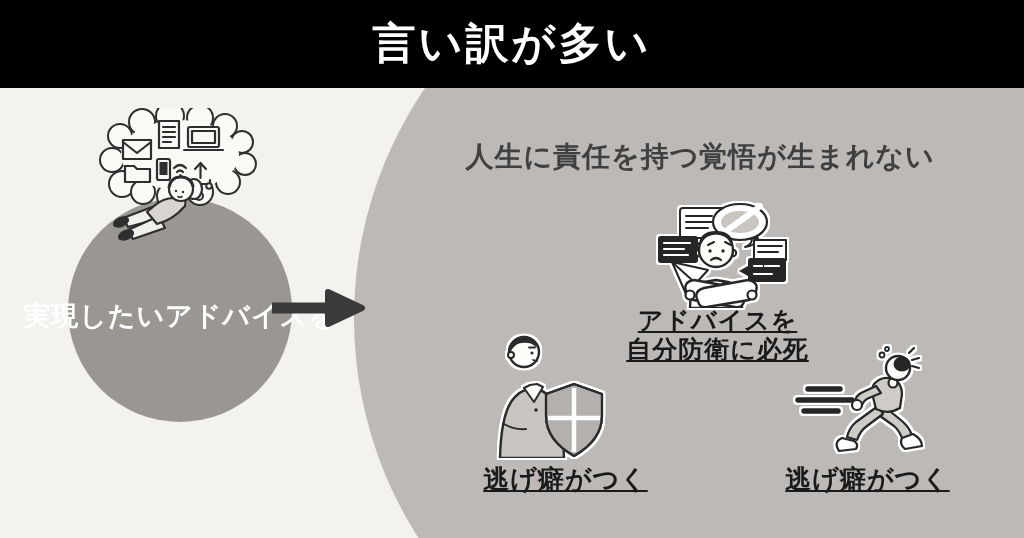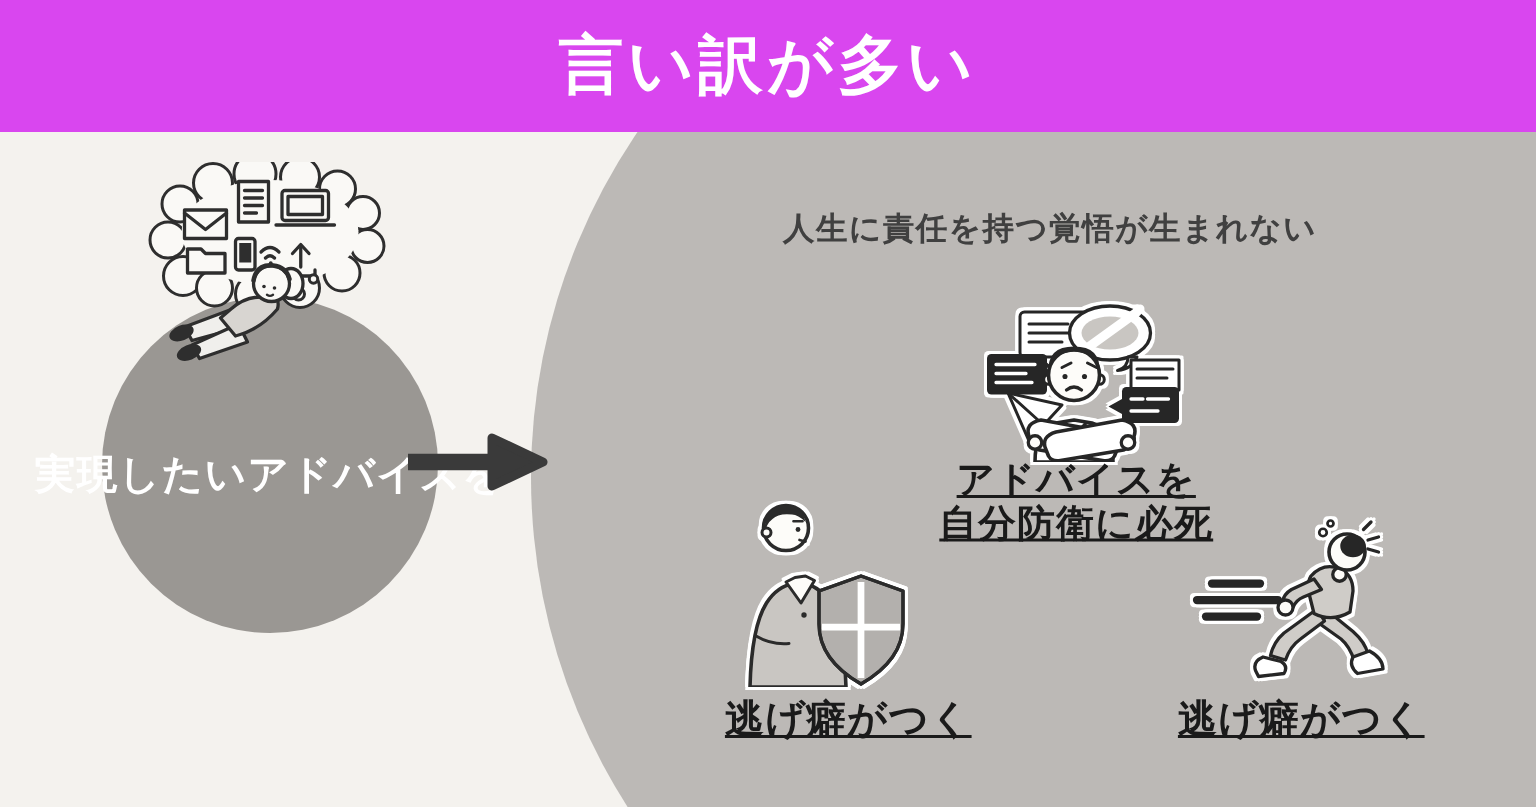--- a/index.html
+++ b/index.html
@@ -3,21 +3,21 @@
 <meta charset="utf-8">
 <style>
   html,body{margin:0;padding:0;background:#e8e8e8;}
   .page{
     position:relative;width:1024px;height:538px;overflow:hidden;
     font-family:"Liberation Sans","DejaVu Sans",sans-serif;
     background:#f4f2ee;
   }
   .header{
     position:absolute;left:0;top:0;width:1024px;height:88px;
-    background:#d946ef;display:flex;align-items:center;justify-content:center;
+    background:#000000;display:flex;align-items:center;justify-content:center;
   }
   .header h1{
     margin:0;color:#ffffff;font-size:43px;font-weight:700;letter-spacing:3px;
   }
   .diagram{
     position:absolute;left:0;top:88px;width:1024px;height:450px;overflow:hidden;
   }
   .big-blob{
     position:absolute;left:354px;top:-178px;width:816px;height:816px;
     border-radius:50%;background:#bcb9b6;
@@ -26,21 +26,21 @@
     position:absolute;left:68px;top:110px;width:224px;height:224px;border-radius:50%;
     background:#9a9793;display:flex;flex-direction:row;align-items:center;justify-content:center;
     padding-top:14px;box-sizing:border-box;
   }
   .cause-circle .line{
     color:#ffffff;font-size:27px;font-weight:700;letter-spacing:1px;line-height:1.45;
     text-align:center;white-space:nowrap;
   }
   .heading{
     position:absolute;left:420px;top:50px;width:560px;text-align:center;
-    color:#404040;font-size:21px;font-weight:700;letter-spacing:1px;white-space:nowrap;
+    color:#404040;font-size:28px;font-weight:700;letter-spacing:1px;white-space:nowrap;
   }
   .illu{position:absolute;}
   .sticker{
     filter:drop-shadow(2px 0 0 #fff) drop-shadow(-2px 0 0 #fff)
            drop-shadow(0 2px 0 #fff) drop-shadow(0 -2px 0 #fff);
   }
   .label{
     position:absolute;text-align:center;color:#1a1a1a;font-weight:700;
     font-size:26px;letter-spacing:1px;line-height:1.16;white-space:nowrap;text-decoration:underline;
   }

